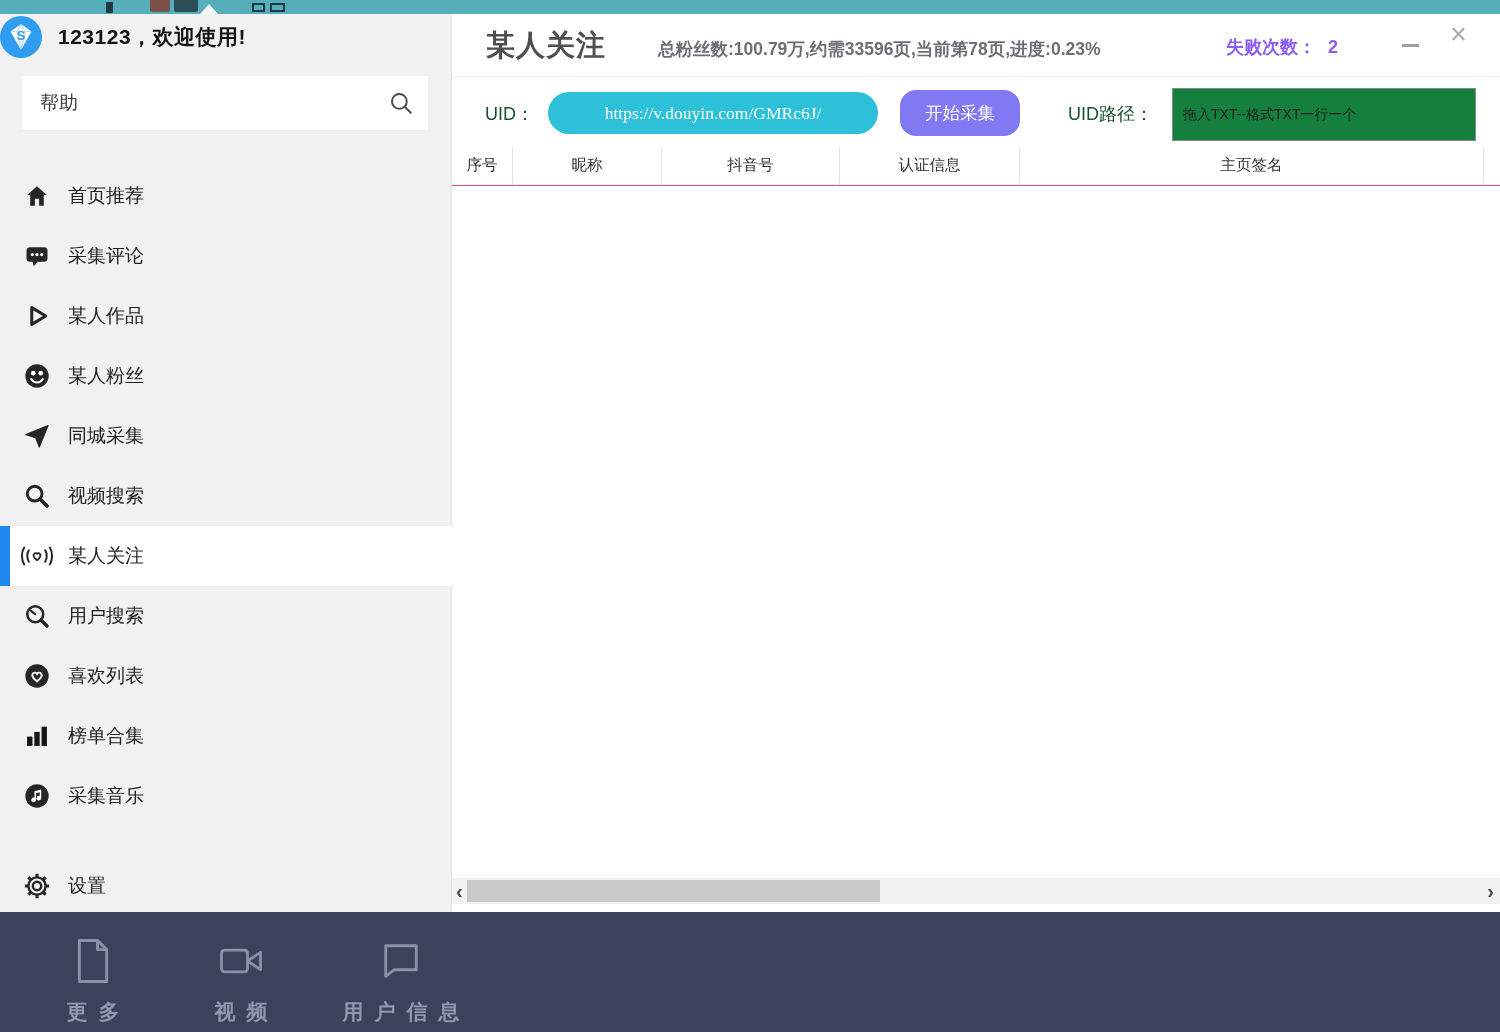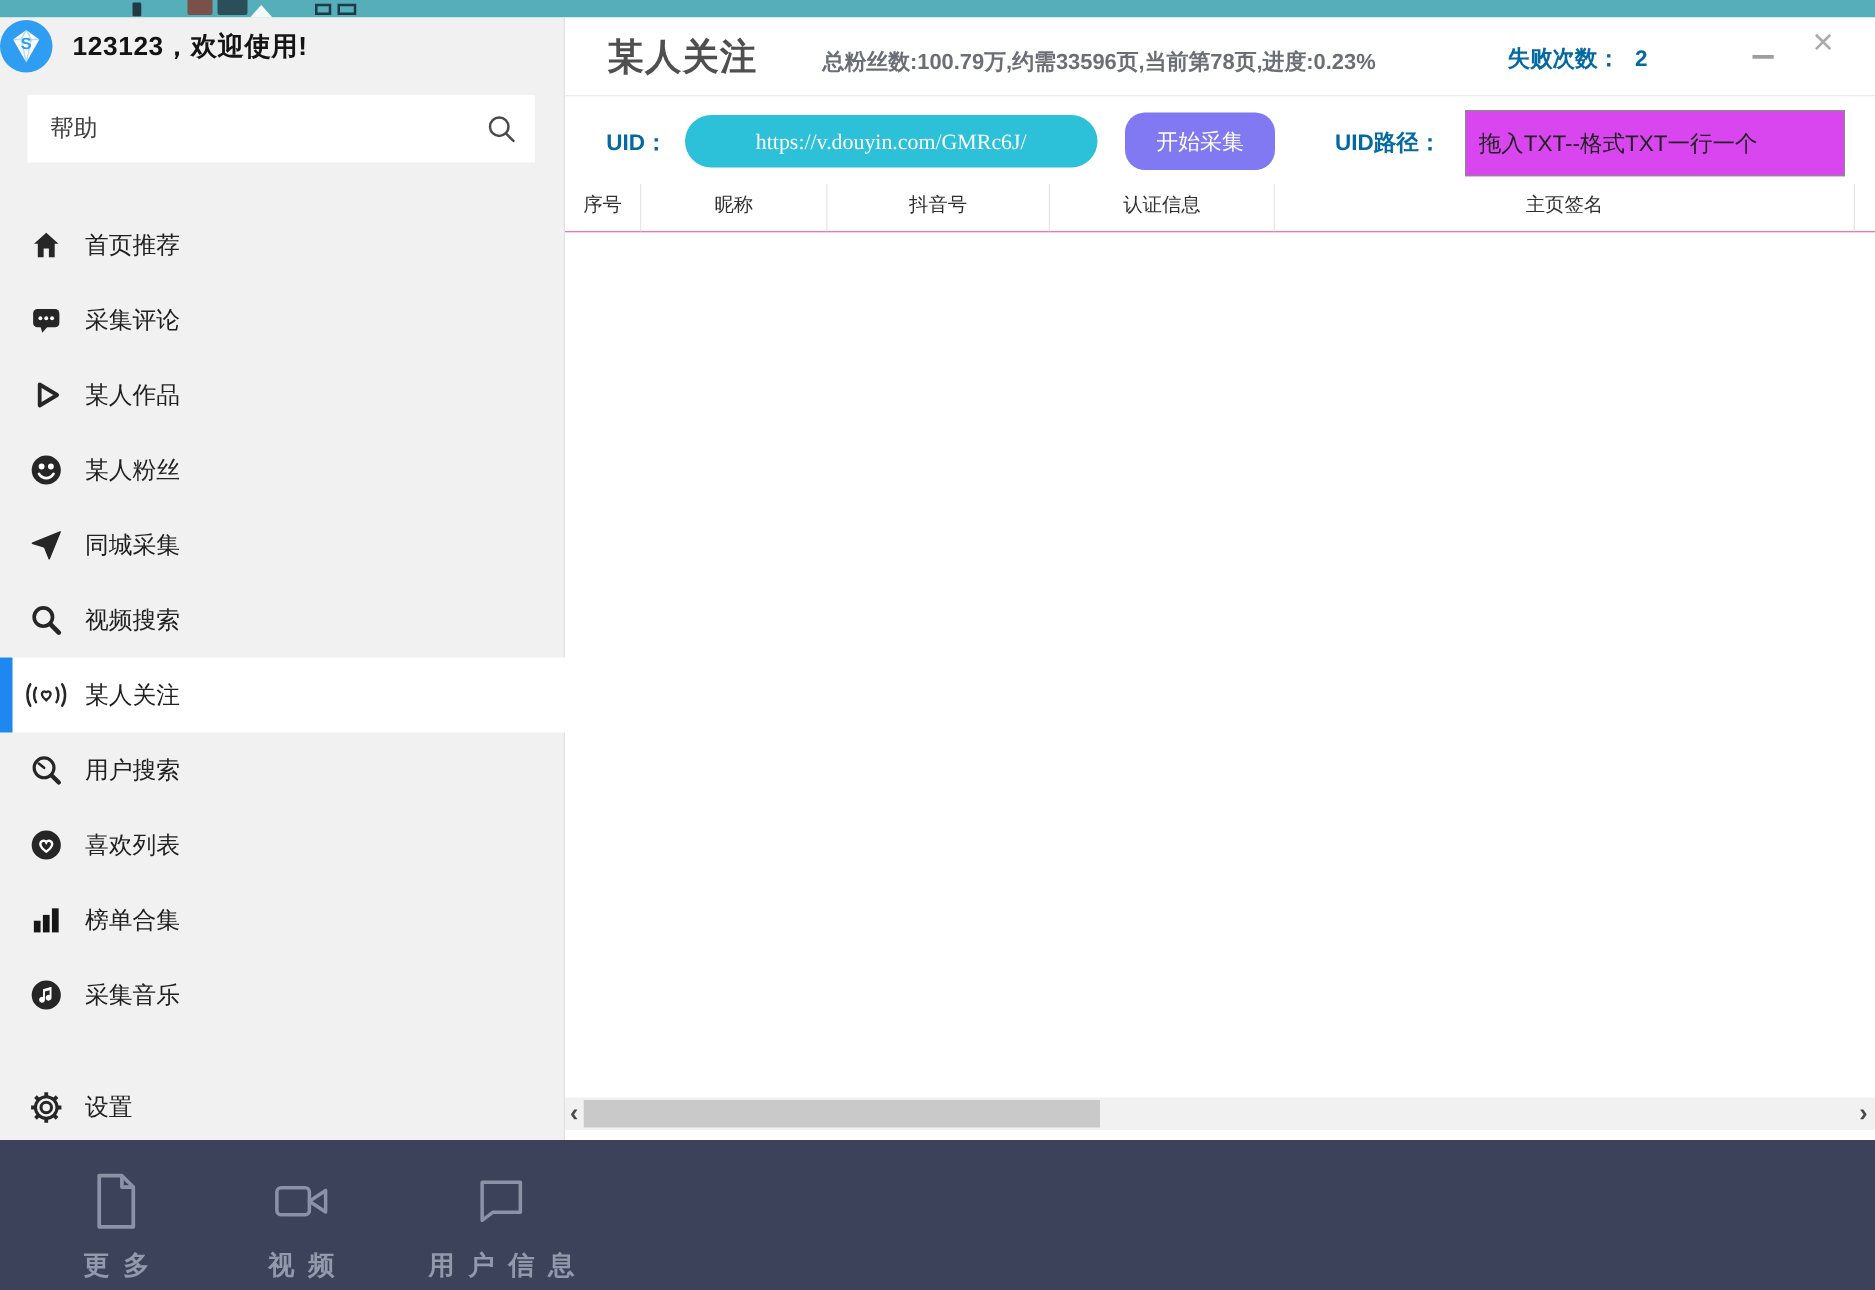--- a/index.html
+++ b/index.html
@@ -31,32 +31,32 @@
   .nav-item .nlabel { margin-left:14px; font-size:19px; color:#212121; }
   .nav-item.selected { background:#ffffff; }
   .nav-item.selected::before { content:""; position:absolute; left:0; top:0; bottom:0; width:10px; background:#1e88f0; }
   .settings-row { position:absolute; left:0; top:842px; width:452px; }
 
   
   .main { position:absolute; left:452px; top:14px; width:1048px; height:898px; background:#fff; }
   .titlebar { position:absolute; left:0; top:0; width:100%; height:63px; border-bottom:1px solid #ececec; }
   .page-title { position:absolute; left:34px; top:12px; font-size:29px; font-weight:bold; color:#4f4f4f; letter-spacing:1px; }
   .stats { position:absolute; left:206px; top:23px; font-size:17.5px; font-weight:bold; color:#6b6f75; }
-  .fail { position:absolute; left:754px; top:21px; font-size:18px; font-weight:bold; color:#0369a1; }
+  .fail { position:absolute; left:774px; top:21px; font-size:18px; font-weight:bold; color:#8b5cf6; }
   .fail .cnt { margin-left:12px; }
   .win-min { position:absolute; left:950px; top:30px; width:17px; height:3px; background:#9e9e9e; cursor:pointer; }
   .win-close { position:absolute; left:998px; top:6px; font-size:29px; color:#ababab; cursor:pointer; line-height:1; }
 
   .formrow { position:absolute; left:0; top:63px; width:100%; height:71px; }
-  .uid-label, .path-label { position:absolute; top:25px; font-size:18px; color:#0369a1;font-weight:bold; }
+  .uid-label, .path-label { position:absolute; top:25px; font-size:18px; color:#14532d; }
   .uid-label { left:33px; }
   .uid-pill { position:absolute; left:96px; top:15px; width:330px; height:42px; border-radius:21px; background:#2cc0d9; border:none; outline:none; color:#ffffff; font-size:17.5px; text-align:center; font-family:Liberation Serif, serif; }
   .start-btn { position:absolute; left:448px; top:13px; width:120px; height:46px; border-radius:16px; background:#8179f2; border:none; color:#fff; font-size:17.5px; cursor:pointer; font-family:inherit; }
   .path-label { left:616px; }
-  .path-input { position:absolute; left:720px; top:11px; width:304px; height:53px; border:1px solid #8a8a8a; outline:none; font-size:18px; color:#1f1f1f; padding:0 10px; font-family:inherit; background:#d946ef; }
+  .path-input { position:absolute; left:720px; top:11px; width:304px; height:53px; border:1px solid #8a8a8a; outline:none; font-size:14px; color:#1f1f1f; padding:0 10px; font-family:inherit; background:#15803d; }
 
   .theader { position:absolute; left:0; top:134px; width:100%; height:38px; border-bottom:1px solid #ec4899; display:flex;align-items:flex-end; }
   .th { height:38px; line-height:36px; text-align:center; font-size:15.5px; color:#303030; border-right:1px solid #e6e6e6; overflow:hidden; white-space:nowrap; }
   .th:last-child { border-right:none; }
 
   .tbody { position:absolute; left:0; top:172px; bottom:34px; width:100%; background:#fff; }
 
   .hscroll { position:absolute; left:0; bottom:8px; width:100%; height:26px; background:#f1f1f1; }
   .hs-left { position:absolute; left:4px; top:0px; font-size:20px; font-weight:bold; color:#4a4a4a; cursor:pointer; line-height:26px; }
   .hs-right { position:absolute; right:6px; top:0px; font-size:20px; font-weight:bold; color:#4a4a4a; cursor:pointer; line-height:26px; }

